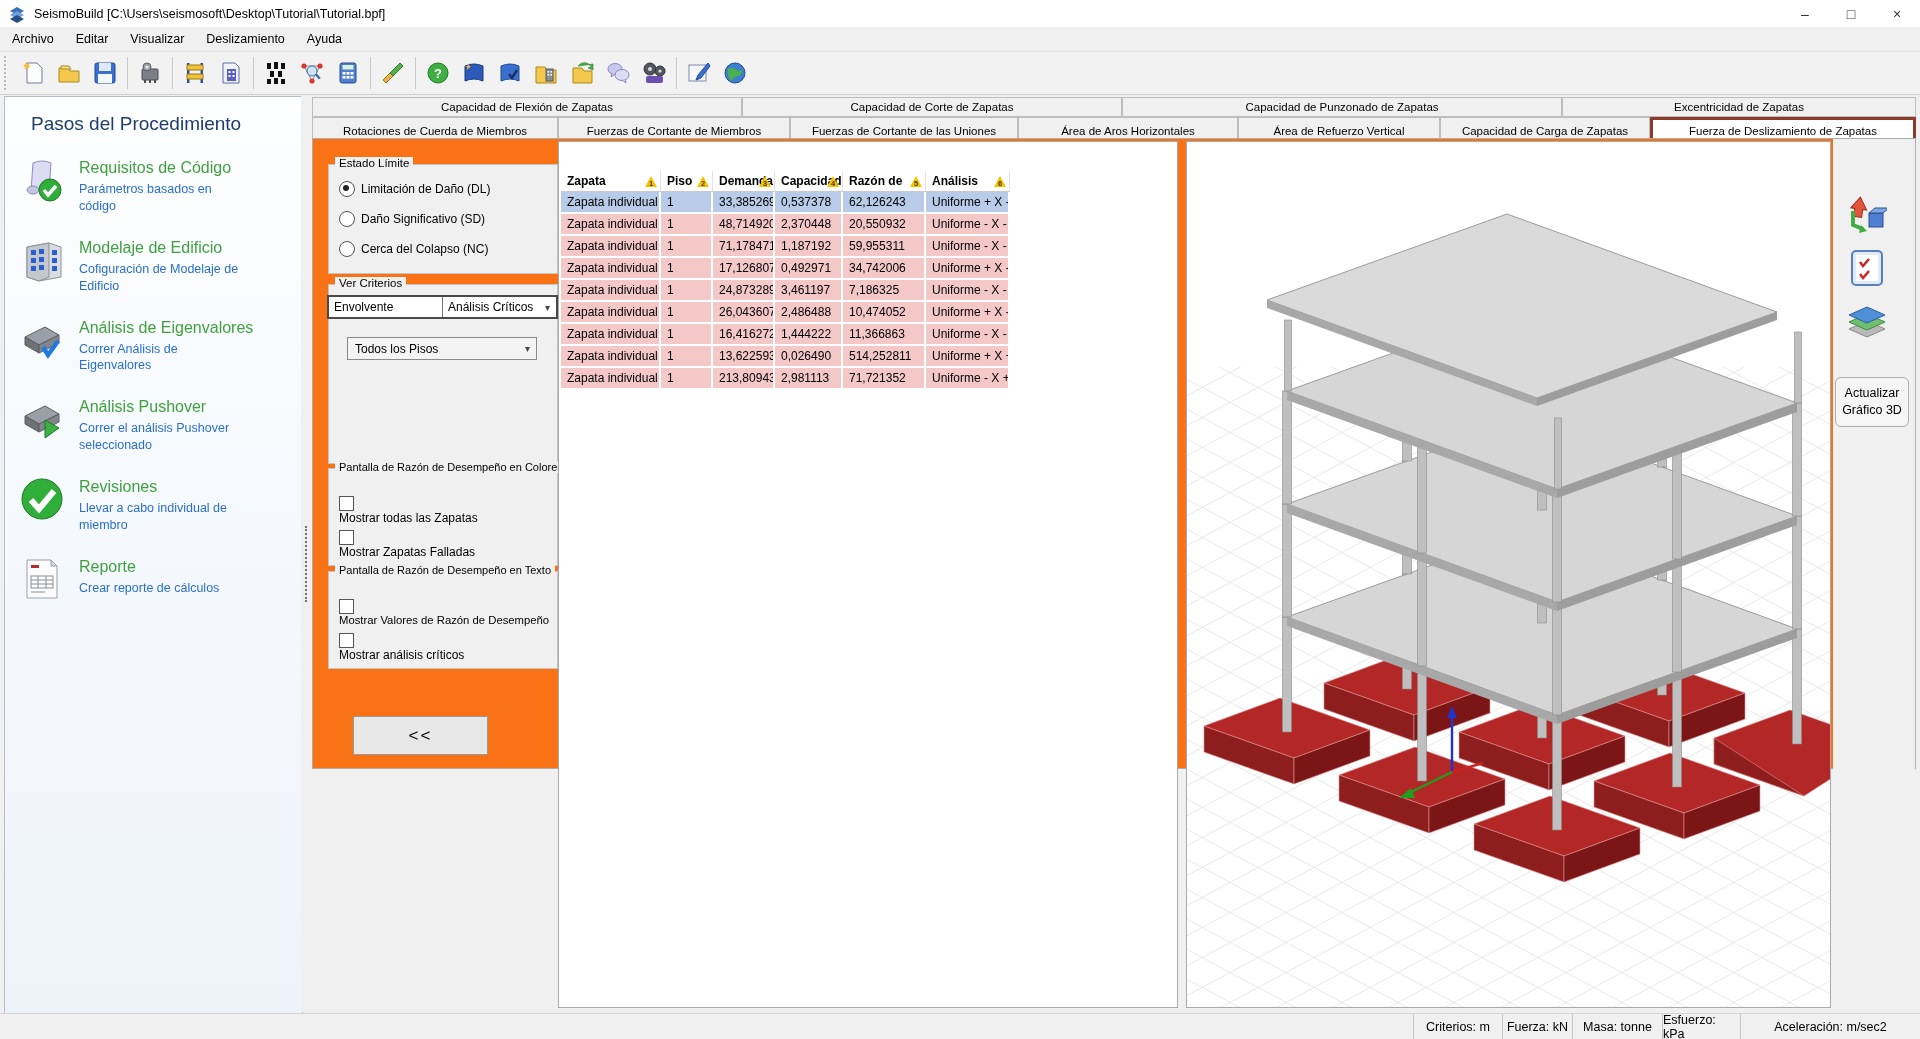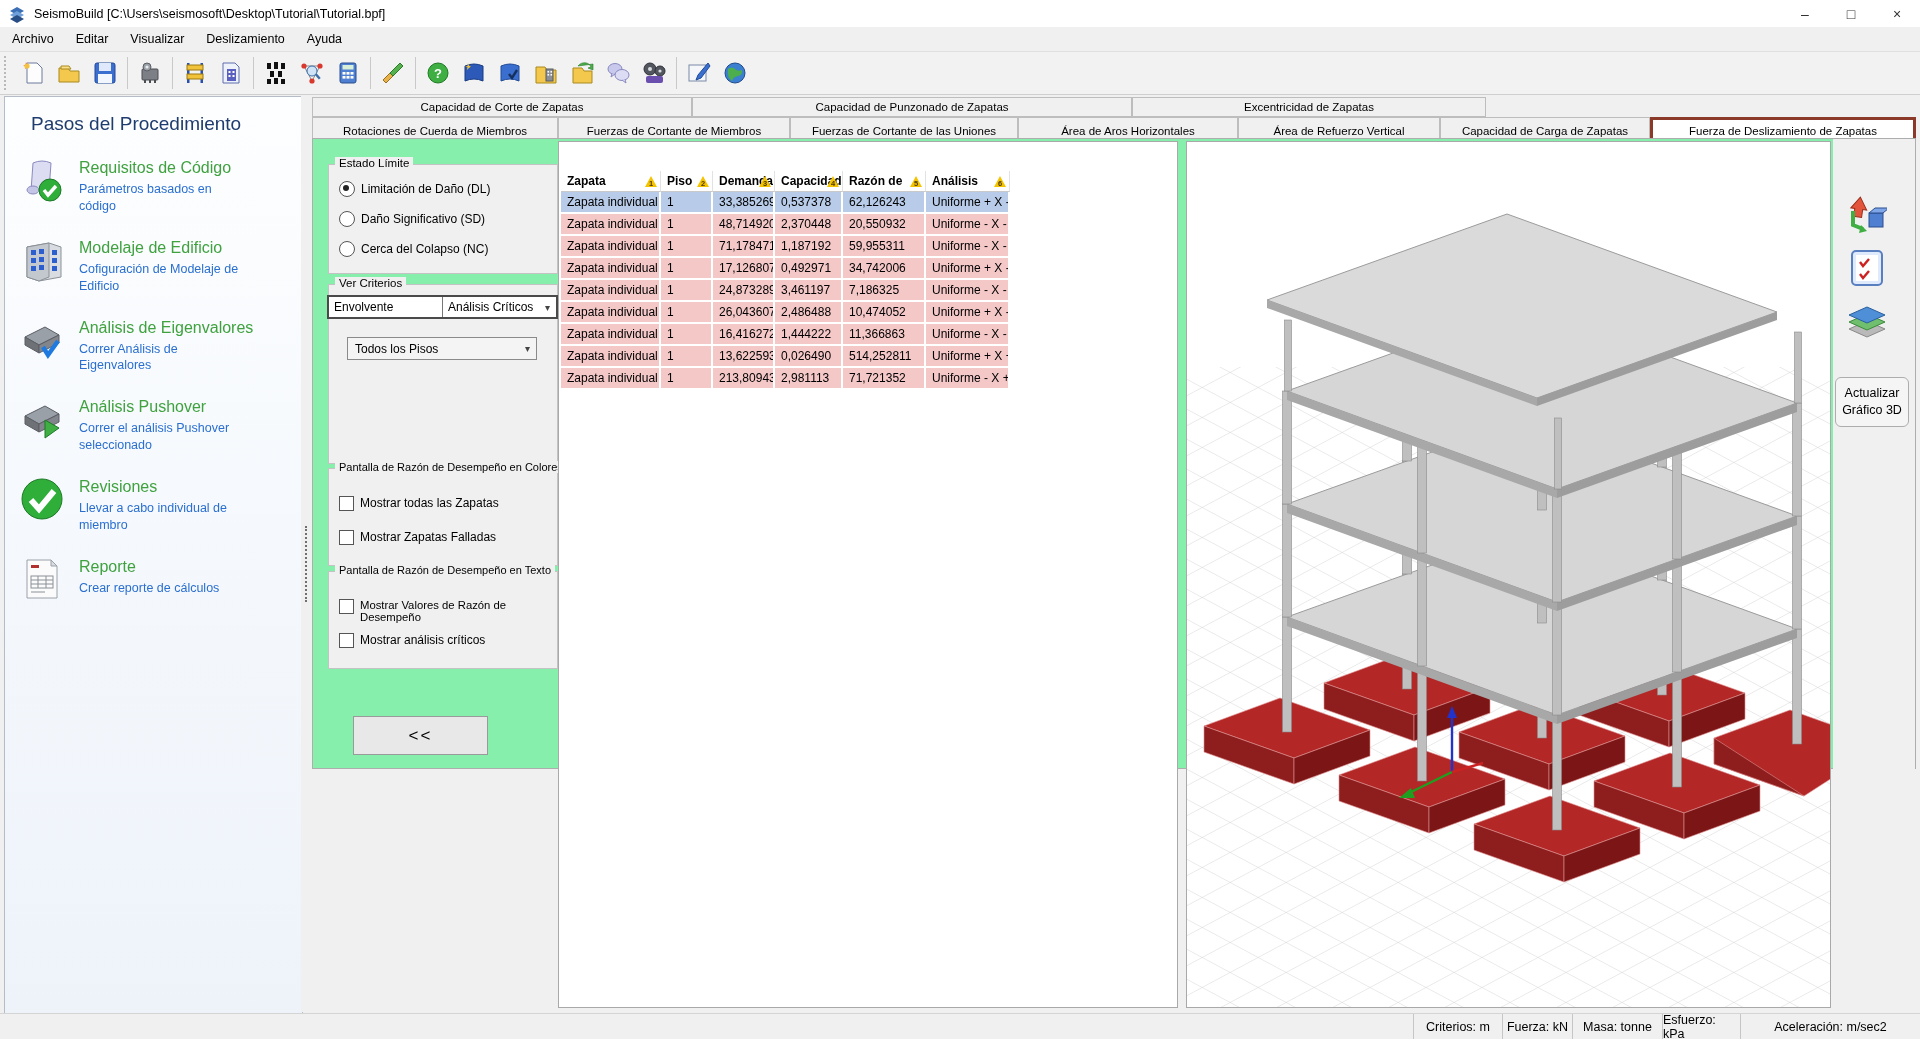--- a/index.html
+++ b/index.html
@@ -36,32 +36,32 @@
   
   .vsplit{position:absolute;left:301px;top:96px;width:11px;height:916px;background:#f0f0f0;}
   .vsplit .dots{position:absolute;left:4px;top:430px;height:76px;border-left:2px dotted #6f6f6f;}
   
   .tabs1{position:absolute;left:312px;top:97px;height:20px;display:flex;}
   .tabs2{position:absolute;left:312px;top:117px;height:28px;display:flex;}
   .tab{background:#f0f0f0;border:1px solid #bdbdbd;display:flex;align-items:center;
        justify-content:center;font-size:11.5px;white-space:nowrap;overflow:hidden;box-sizing:border-box;}
   .tab.sel{background:#ffffff;border:3px solid #8b3a2a;font-size:11.5px;}
   
-  .frame{position:absolute;left:312px;top:138px;width:1604px;height:631px;background:#86efac;
+  .frame{position:absolute;left:312px;top:138px;width:1604px;height:631px;background:#f97316;
          border:1px solid #adadad;box-sizing:border-box;}
   
   .gbox{position:absolute;border:1px solid #c3c3c3;background:#f0f0f0;}
   .gbox .glabel{position:absolute;top:-8px;left:6px;background:#f0f0f0;padding:0 4px;
                 font-size:11.5px;white-space:nowrap;}
   .radio{position:absolute;display:flex;align-items:center;font-size:12px;}
   .rdot{width:14px;height:14px;border:1px solid #555;border-radius:50%;background:#fff;
         margin-right:6px;position:relative;flex:0 0 14px;}
   .rdot.on::after{content:"";position:absolute;left:3px;top:3px;width:6px;height:6px;
         border-radius:50%;background:#222;}
-  .check{position:absolute;display:flex;align-items:flex-start;font-size:12px;}
+  .check{position:absolute;display:flex;align-items:flex-start;font-size:12px;flex-direction:column;}
   .cbox{width:13px;height:13px;border:1px solid #555;background:#fff;margin-right:6px;flex:0 0 13px;}
   .combo1{position:absolute;left:15px;top:130px;width:226px;height:24px;border:2px solid #4a4a4a;
           background:#fff;display:flex;align-items:center;font-size:12px;box-sizing:border-box;}
   .combo1 .cl{flex:1;padding-left:5px;}
   .combo1 .cdiv{width:1px;height:100%;background:#777;}
   .combo1 .cr{flex:1;padding-left:5px;display:flex;align-items:center;}
   .chev{margin-left:auto;margin-right:6px;font-size:10px;color:#444;}
   .combo2{position:absolute;left:33px;top:172px;width:190px;height:23px;border:1px solid #8a8a8a;
           background:#f4f4f4;display:flex;align-items:center;font-size:12px;box-sizing:border-box;}
   .combo2 .cl{padding-left:7px;}
@@ -383,20 +383,21 @@
         <div class="ss">Crear reporte de cálculos</div>
       </div>
     </div>
   </div>
 
   <div class="vsplit">
       <div class="dots"></div>
     </div>
 
   <div class="tabs1">
+    <div class="tab" style="width:430px">Capacidad de Flexión de Zapatas</div>
     <div class="tab" style="width:380px">Capacidad de Corte de Zapatas</div>
     <div class="tab" style="width:440px">Capacidad de Punzonado de Zapatas</div>
     <div class="tab" style="width:354px">Excentricidad de Zapatas</div>
   </div>
   <div class="tabs2">
     <div class="tab" style="width:246px">Rotaciones de Cuerda de Miembros</div>
     <div class="tab" style="width:232px">Fuerzas de Cortante de Miembros</div>
     <div class="tab" style="width:228px">Fuerzas de Cortante de las Uniones</div>
     <div class="tab" style="width:220px">Área de Aros Horizontales</div>
     <div class="tab" style="width:202px">Área de Refuerzo Vertical</div>

